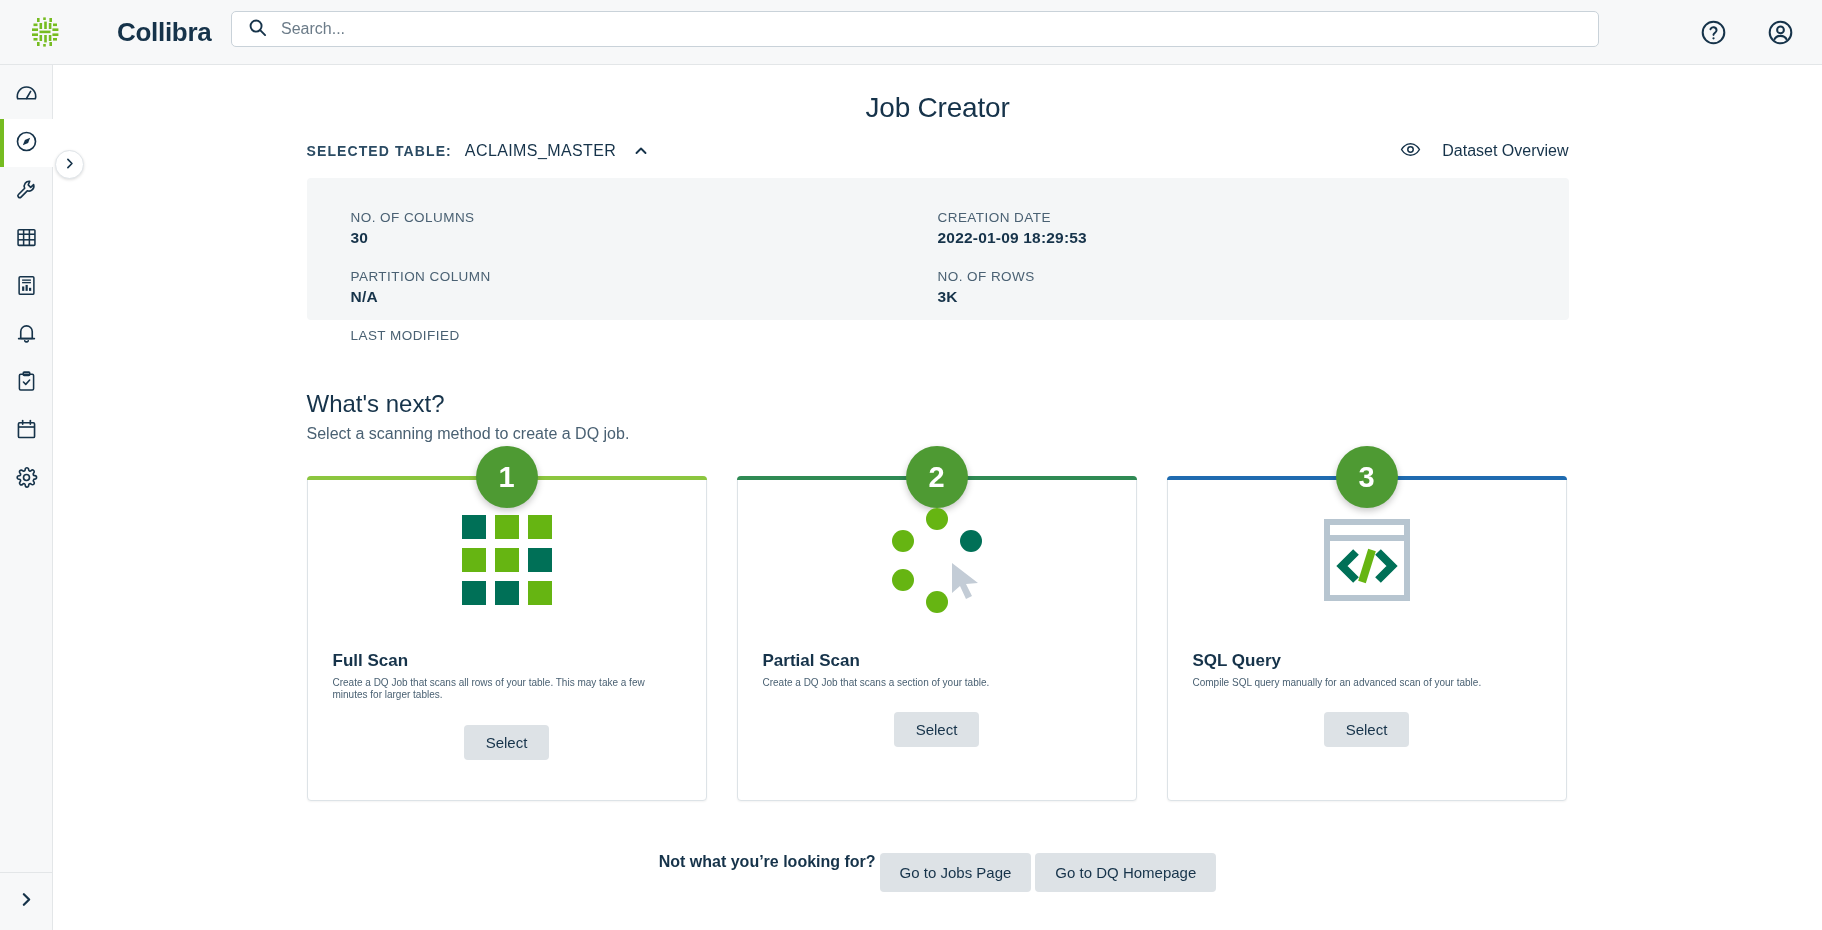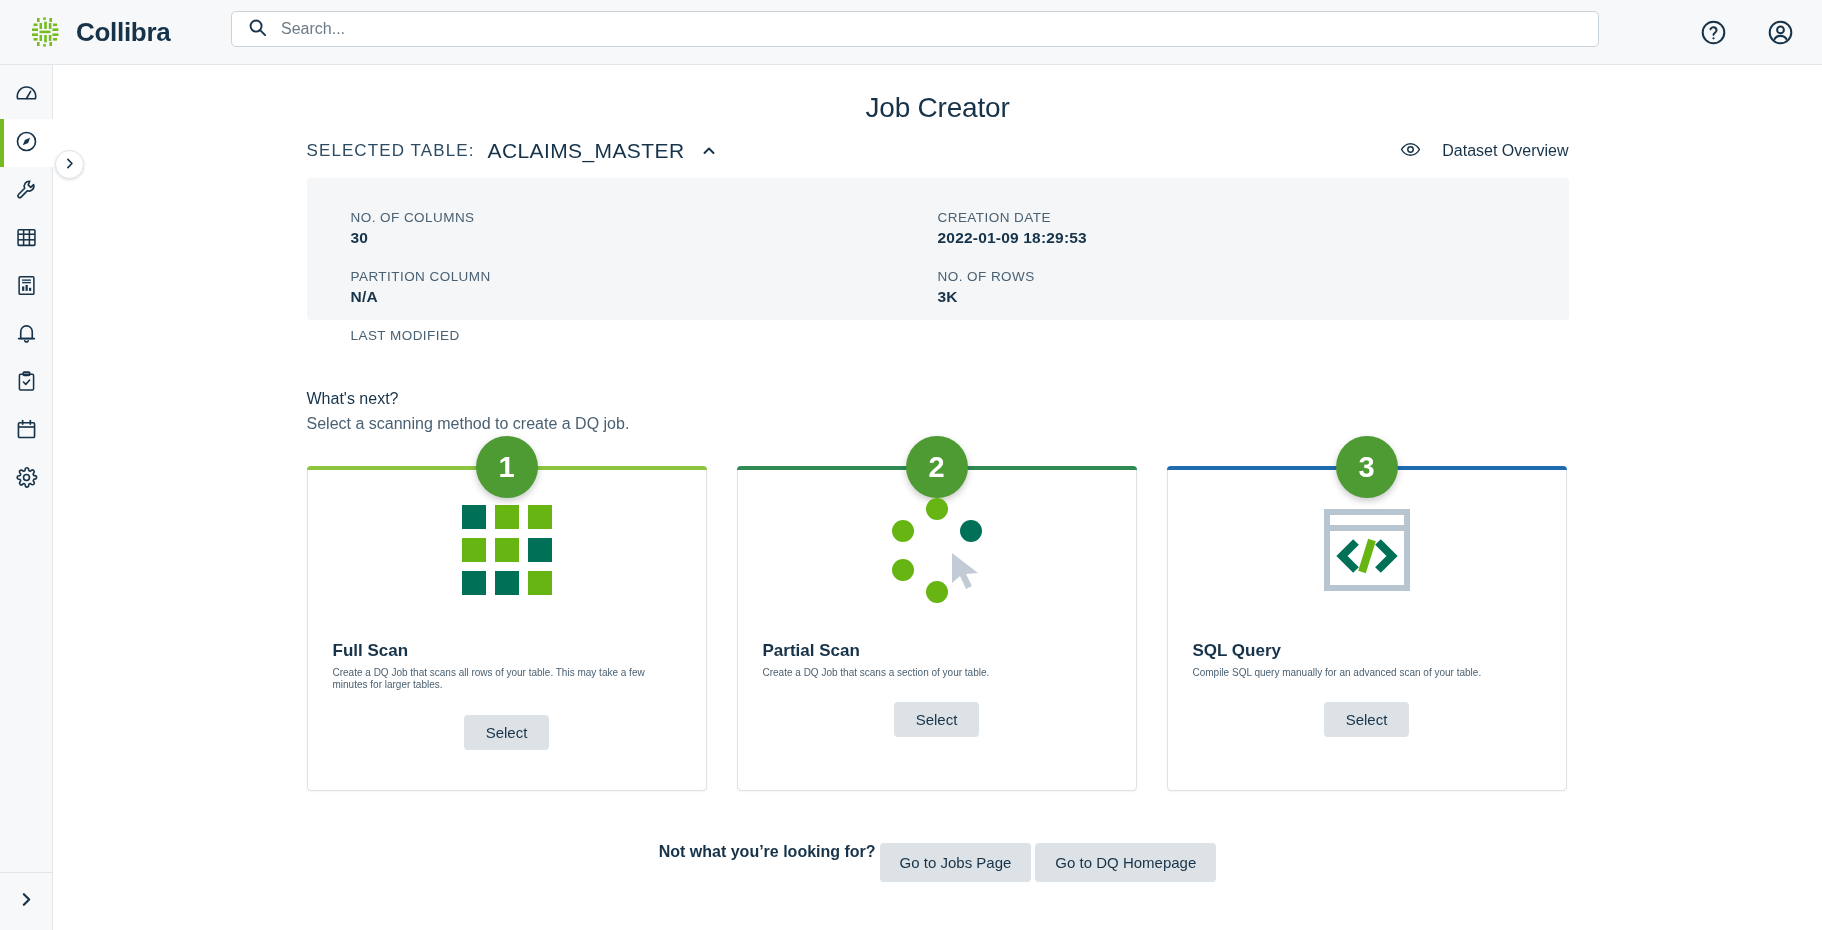--- a/index.html
+++ b/index.html
@@ -15,21 +15,21 @@
   .topbar {
     position: absolute; top: 0; left: 0;
     width: 1822px; height: 65px;
     background: #f7f8f9;
     border-bottom: 1px solid #e3e6e8;
     display: flex; align-items: center;
     z-index: 30;
   }
   .brand { display: flex; align-items: center; gap: 14px; margin-left: 28px; width: 200px; }
   .brand-logo { width: 34px; height: 34px; display: block; }
-  .brand-name { font-size: 26px; font-weight: 700; color: #16334a; letter-spacing: -0.3px; }
+  .brand-name { font-size: 26px; font-weight: 700; color: #16334a; letter-spacing: -0.3px; margin-left: 41px; }
 
   .searchbox {
     position: absolute; left: 231px; top: 11px;
     width: 1368px; height: 36px;
     background: #ffffff;
     border: 1px solid #c9d2d9;
     border-radius: 5px;
     display: flex; align-items: center;
     padding-left: 16px; gap: 14px;
   }
@@ -98,24 +98,24 @@
   }
 
   .content { width: 1262px; margin: 0 auto; position: relative; }
 
   .selbar {
     display: flex; align-items: center; justify-content: space-between;
     margin-top: 14px; height: 26px;
   }
   .selbar-left { display: flex; align-items: center; gap: 13px; }
   .sel-label {
-    font-size: 17px; font-weight: 400; letter-spacing: 1.1px;
+    font-size: 14px; font-weight: 700; letter-spacing: 1.1px;
     color: #2b4b63; text-transform: uppercase;
   }
-  .sel-value { font-size: 21px; color: #16334a; letter-spacing: 0.4px; }
+  .sel-value { font-size: 16px; color: #16334a; letter-spacing: 0.4px; }
   .chev-btn { background: none; border: none; cursor: pointer; line-height: 0; padding: 0 4px; }
 
   .overview-link {
     display: flex; align-items: center; gap: 21px;
     font-size: 16px; color: #16334a; cursor: pointer;
   }
 
   
   .infopanel {
     margin-top: 14px;
@@ -129,21 +129,21 @@
     row-gap: 22px;
   }
   .field-label {
     font-size: 13.5px; color: #4a6173; letter-spacing: 0.45px;
     text-transform: uppercase; margin-bottom: 4px;
   }
   .field-value { font-size: 15.5px; font-weight: 700; color: #16334a; letter-spacing: 0.2px; }
 
   
   .whatsnext { margin-top: 70px; }
-  .wn-title { font-size: 16px; font-weight: 400; color: #16334a; }
+  .wn-title { font-size: 24px; font-weight: 400; color: #16334a; }
   .wn-sub { font-size: 16px; color: #4a6173; margin-top: 7px; }
 
   
   .cards {
     margin-top: 33px;
     display: flex; gap: 30px;
   }
   .card {
     position: relative;
     width: 400px; height: 325px;

